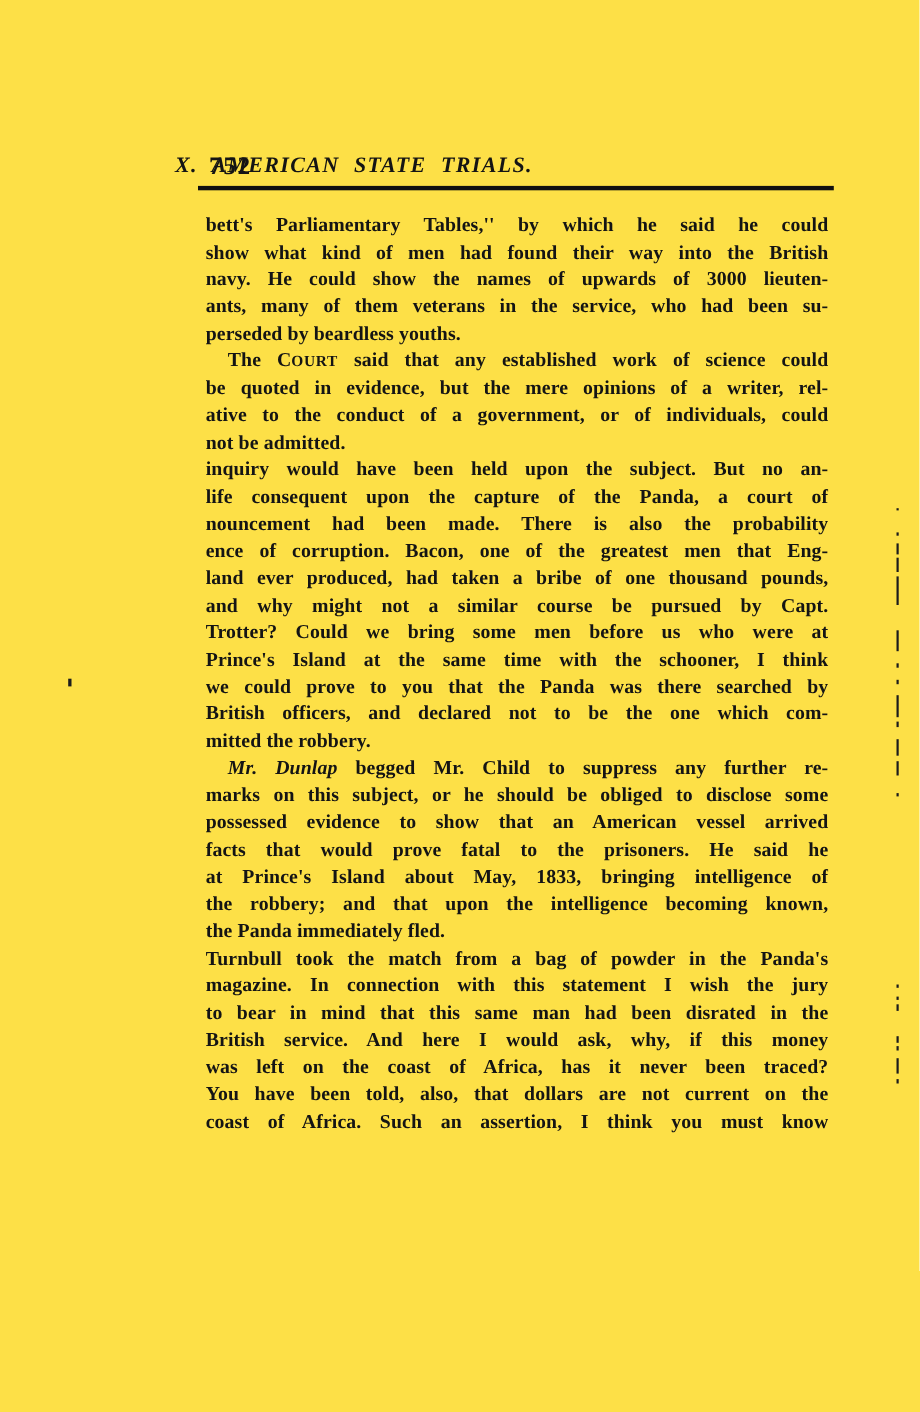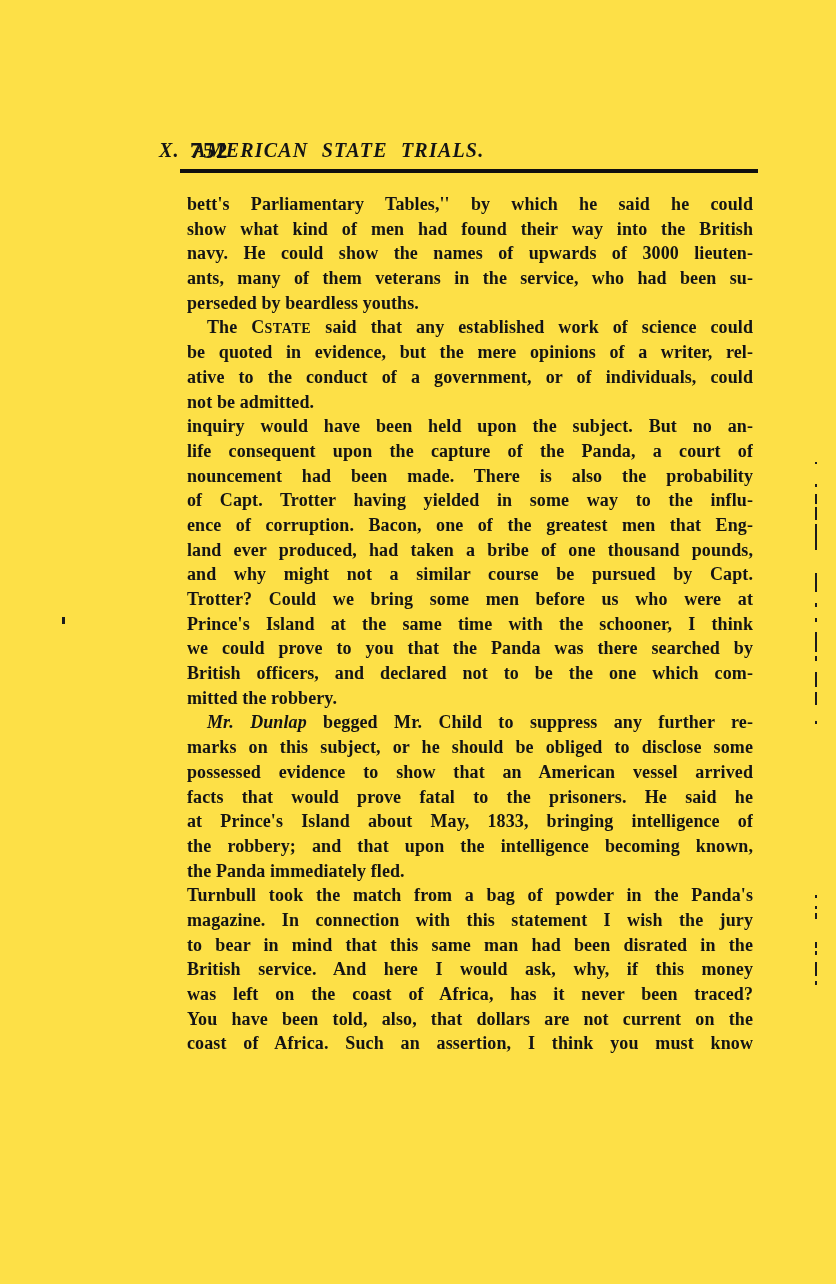--- a/index.html
+++ b/index.html
@@ -82,28 +82,27 @@
     <span class="pagenum">752</span>
     <span class="running-title">X. AMERICAN STATE TRIALS.</span>
   </div>
   <div class="rule"></div>
   <div class="textbody" id="textbody">
       <div class="line"><span>bett's Parliamentary Tables,'' by which he said he could</span></div>
       <div class="line"><span>show what kind of men had found their way into the British</span></div>
       <div class="line"><span>navy.  He could show the names of upwards of 3000 lieuten-</span></div>
       <div class="line"><span>ants, many of them veterans in the service, who had been su-</span></div>
       <div class="line end"><span>perseded by beardless youths.</span></div>
-      <div class="line indent"><span>The </span><span><span>C</span><span class="sc-rest">STATE</span></span><span> said that any established work of science could</span></div>
+      <div class="line indent"><span>The </span><span><span>C</span><span class="sc-rest">OURT</span></span><span> said that any established work of science could</span></div>
       <div class="line"><span>be quoted in evidence, but the mere opinions of a writer, rel-</span></div>
       <div class="line"><span>ative to the conduct of a government, or of individuals, could</span></div>
       <div class="line end"><span>not be admitted.</span></div>
       <div class="line"><span>inquiry would have been held upon the subject.  But no an-</span></div>
       <div class="line"><span>life consequent upon the capture of the Panda, a court of</span></div>
       <div class="line"><span>nouncement had been made.  There is also the probability</span></div>
-      <div class="line"><span>of Capt. Trotter having yielded in some way to the influ-</span></div>
       <div class="line"><span>ence of corruption.  Bacon, one of the greatest men that Eng-</span></div>
       <div class="line"><span>land ever produced, had taken a bribe of one thousand pounds,</span></div>
       <div class="line"><span>and why might not a similar course be pursued by Capt.</span></div>
       <div class="line"><span>Trotter?  Could we bring some men before us who were at</span></div>
       <div class="line"><span>Prince's Island at the same time with the schooner, I think</span></div>
       <div class="line"><span>we could prove to you that the Panda was there searched by</span></div>
       <div class="line"><span>British officers, and declared not to be the one which com-</span></div>
       <div class="line end"><span>mitted the robbery.</span></div>
       <div class="line indent"><span class="it">Mr. Dunlap</span><span> begged Mr. Child to suppress any further re-</span></div>
       <div class="line"><span>marks on this subject, or he should be obliged to disclose some</span></div>

